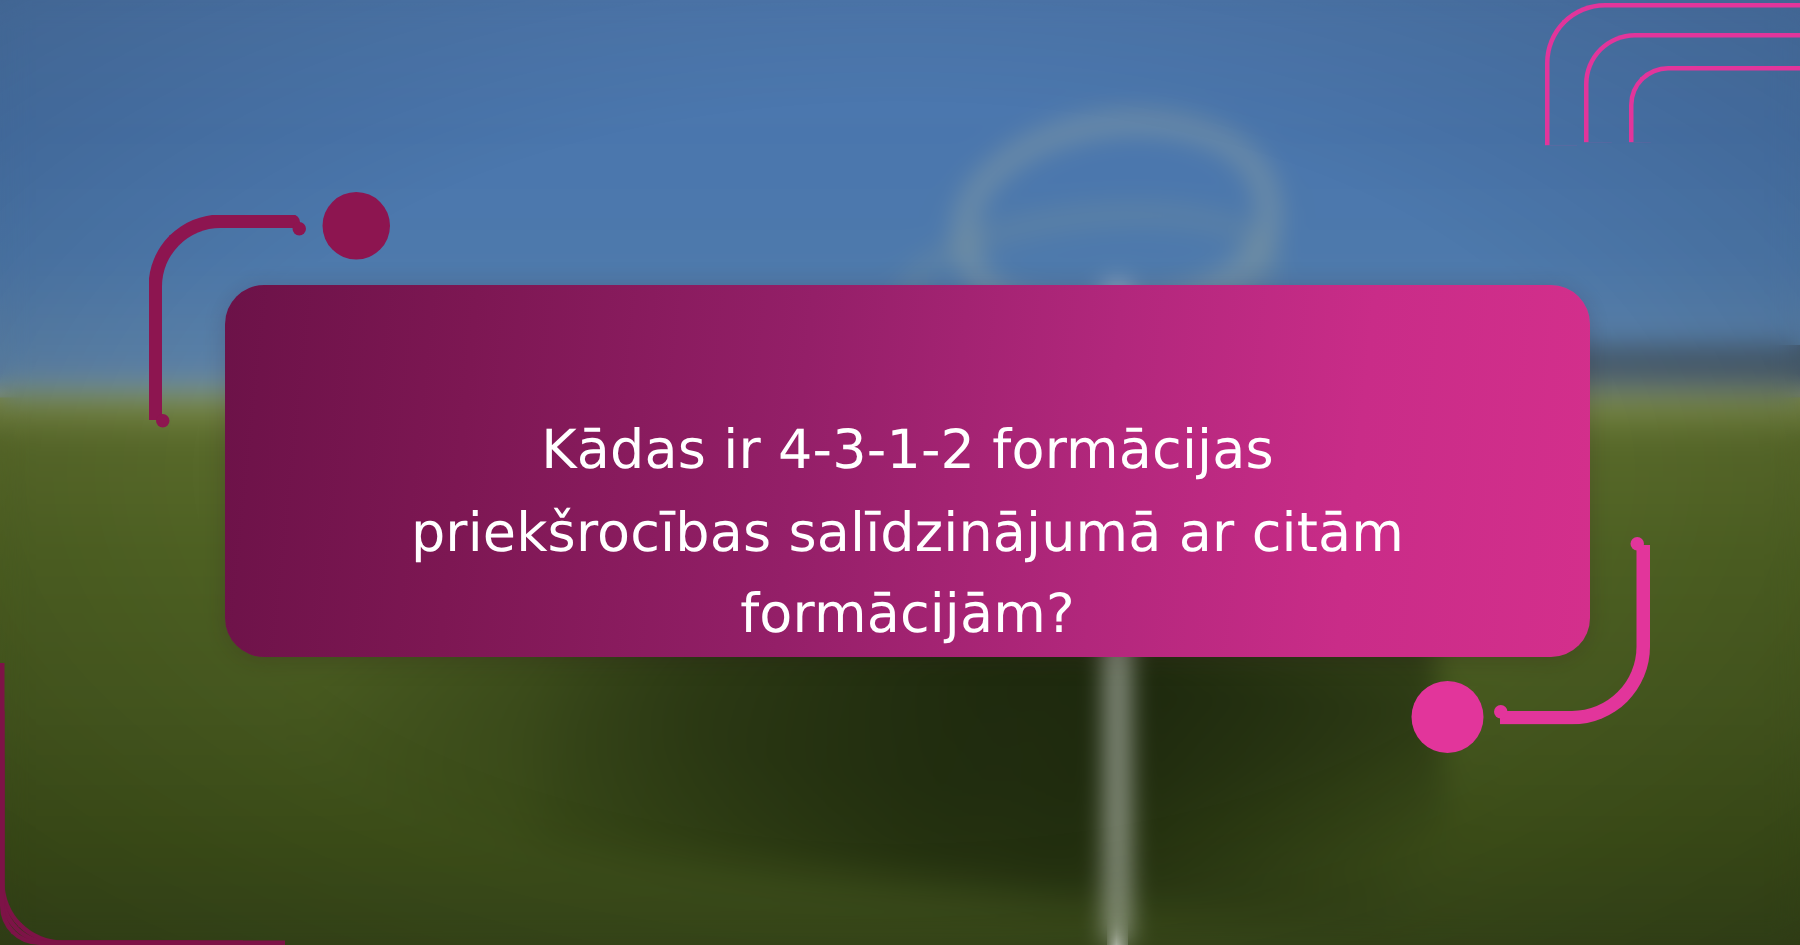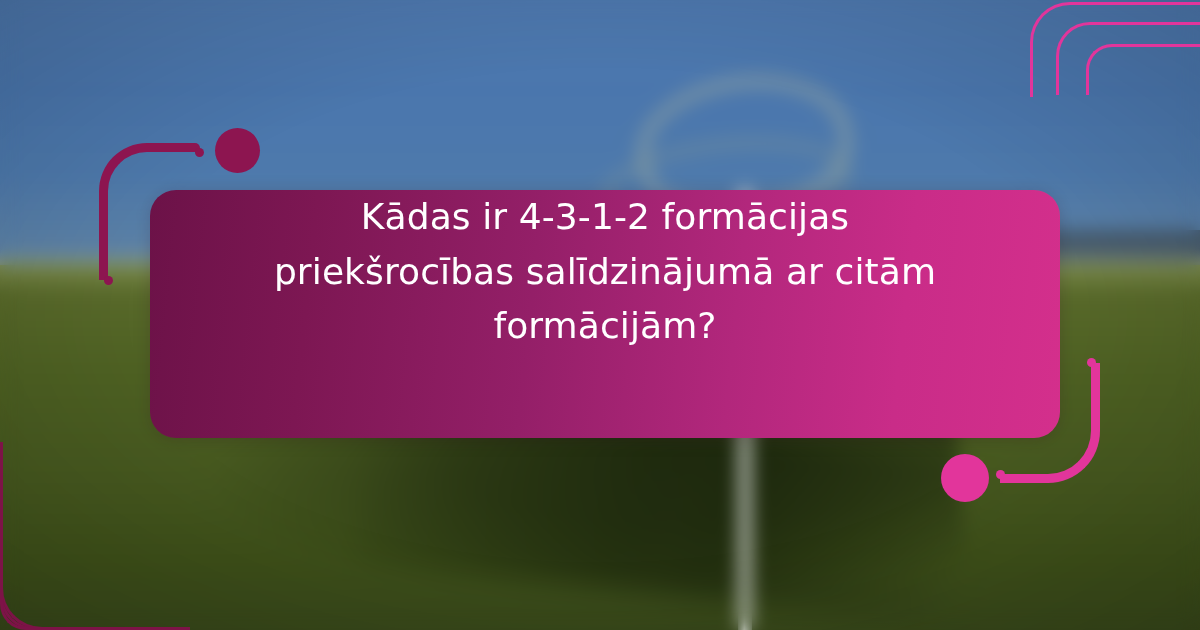--- a/index.html
+++ b/index.html
@@ -210,21 +210,21 @@
   
   .card {
     position: absolute;
     left: 150px;
     top: 190px;
     width: 910px;
     height: 248px;
     border-radius: 26px;
     background: linear-gradient(96deg, #6c1248 0%, #7d1753 18%, #941f68 42%, #b2277c 64%, #c92c88 82%, #d42f8c 100%);
     display: flex;
-    align-items: flex-start;
+    align-items: flex-end;
     justify-content: center;
     box-shadow: 0 2px 18px rgba(40,0,25,0.18);
   }
   .card-text {
     color: #ffffff;
     font-size: 36px;
     line-height: 1.52;
     font-weight: 400;
     text-align: center;
     letter-spacing: .1px;

